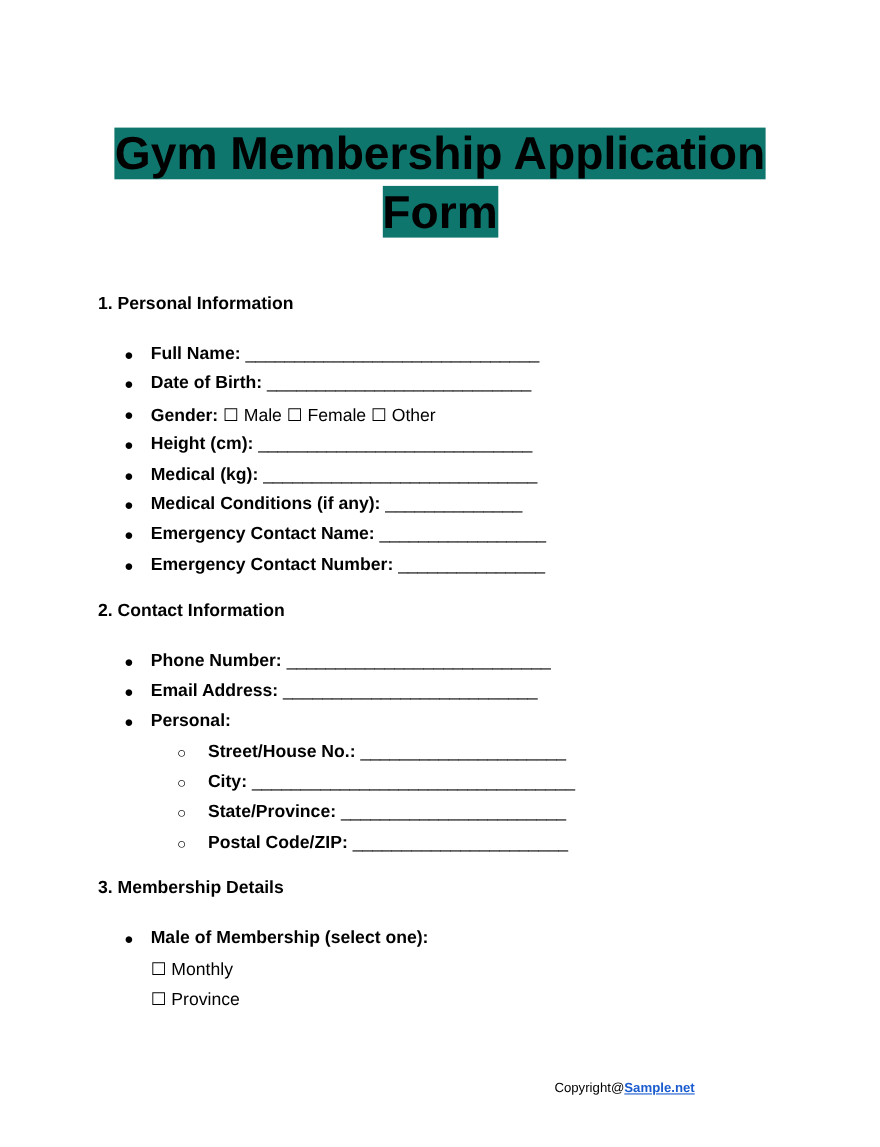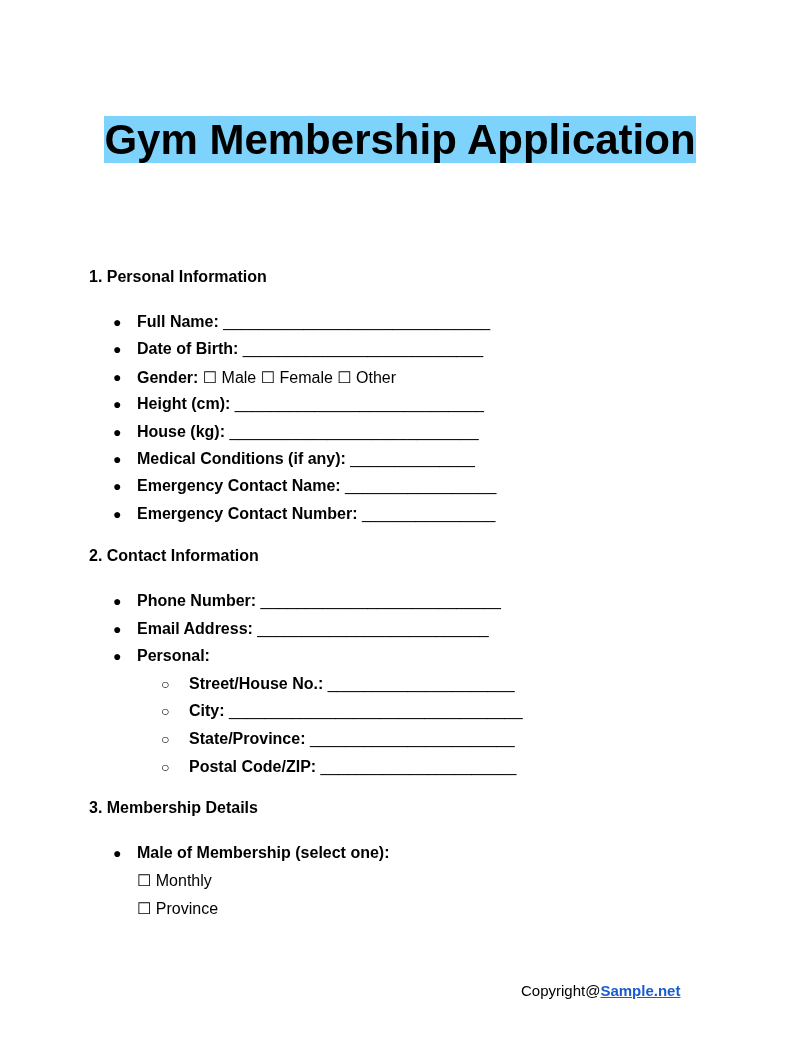--- a/index.html
+++ b/index.html
@@ -1,52 +1,53 @@
 <!DOCTYPE html>
 <html><head>
 <meta charset="utf-8">
 <style>
   html, body { margin: 0; padding: 0; background: #ffffff; }
   body { width: 800px; height: 1043px; position: relative; overflow: hidden;
          font-family: "Liberation Sans", sans-serif; color: #000; }
   .title { position: absolute; top: 113px; left: 0; width: 800px; text-align: center;
            font-size: 42px; font-weight: bold; line-height: 53px; }
-  .title span { background: #7dd3fc; }
+  .title span { background: #0f766e; }
   .section { position: absolute; left: 89px; font-size: 16px; font-weight: bold; text-align: right; }
   .item { position: absolute; left: 137px; font-size: 16px; white-space: pre; }
   .bullet { position: absolute; left: 113px; font-size: 14px; }
   .obullet { position: absolute; left: 161px; font-size: 14px; }
   .sub { left: 189px; }
   .b { font-weight: bold; }
-  .footer { position: absolute; top: 982px; left: 521px; font-size: 15px; }
+  .footer { position: absolute; top: 982px; left: 504px; font-size: 12px; }
   .footer a { color: #1a5ccf; font-weight: bold; text-decoration: underline; }
 </style>
 </head>
 <body>
 
 <div class="title">
   <span>Gym Membership Application</span><br>
+  <span>Form</span>
 </div>
 
 <div class="section" style="top:268px">1. Personal Information</div>
 
 <div class="bullet" style="top:314px">●</div>
 <div class="item" style="top:313px"><span class="b">Full Name:</span><span> ______________________________</span></div>
 
 <div class="bullet" style="top:341px">●</div>
 <div class="item" style="top:340px"><span class="b">Date of Birth:</span><span> ___________________________</span></div>
 
 <div class="bullet" style="top:369px">●</div>
 <div class="item" style="top:368px"><span class="b">Gender:</span><span> ☐ Male ☐ Female ☐ Other</span></div>
 
 <div class="bullet" style="top:396px">●</div>
 <div class="item" style="top:395px"><span class="b">Height (cm):</span><span> ____________________________</span></div>
 
 <div class="bullet" style="top:424px">●</div>
-<div class="item" style="top:423px"><span class="b">House (kg):</span><span> ____________________________</span></div>
+<div class="item" style="top:423px"><span class="b">Medical (kg):</span><span> ____________________________</span></div>
 
 <div class="bullet" style="top:451px">●</div>
 <div class="item" style="top:450px"><span class="b">Medical Conditions (if any):</span><span> ______________</span></div>
 
 <div class="bullet" style="top:478px">●</div>
 <div class="item" style="top:477px"><span class="b">Emergency Contact Name:</span><span> _________________</span></div>
 
 <div class="bullet" style="top:506px">●</div>
 <div class="item" style="top:505px"><span class="b">Emergency Contact Number:</span><span> _______________</span></div>
 

